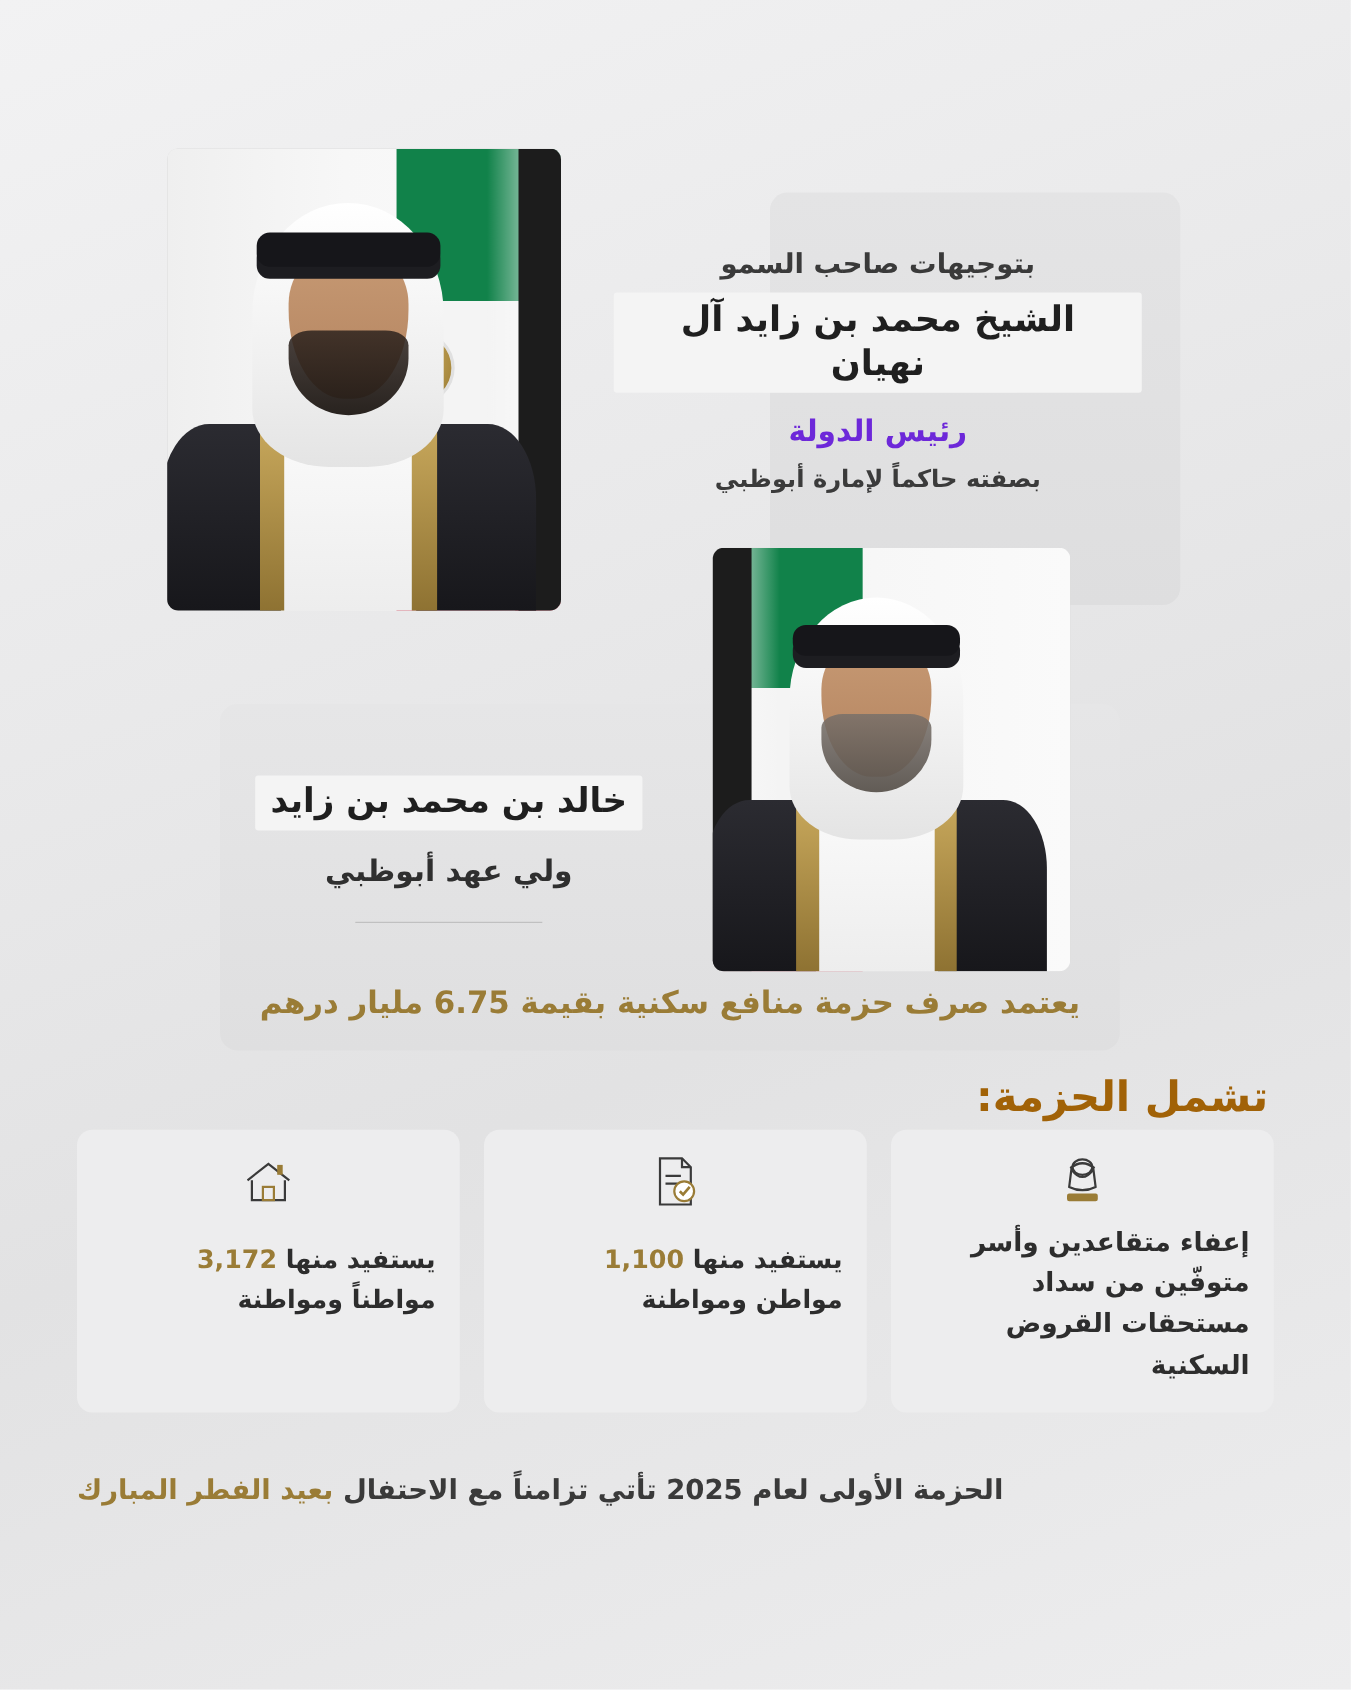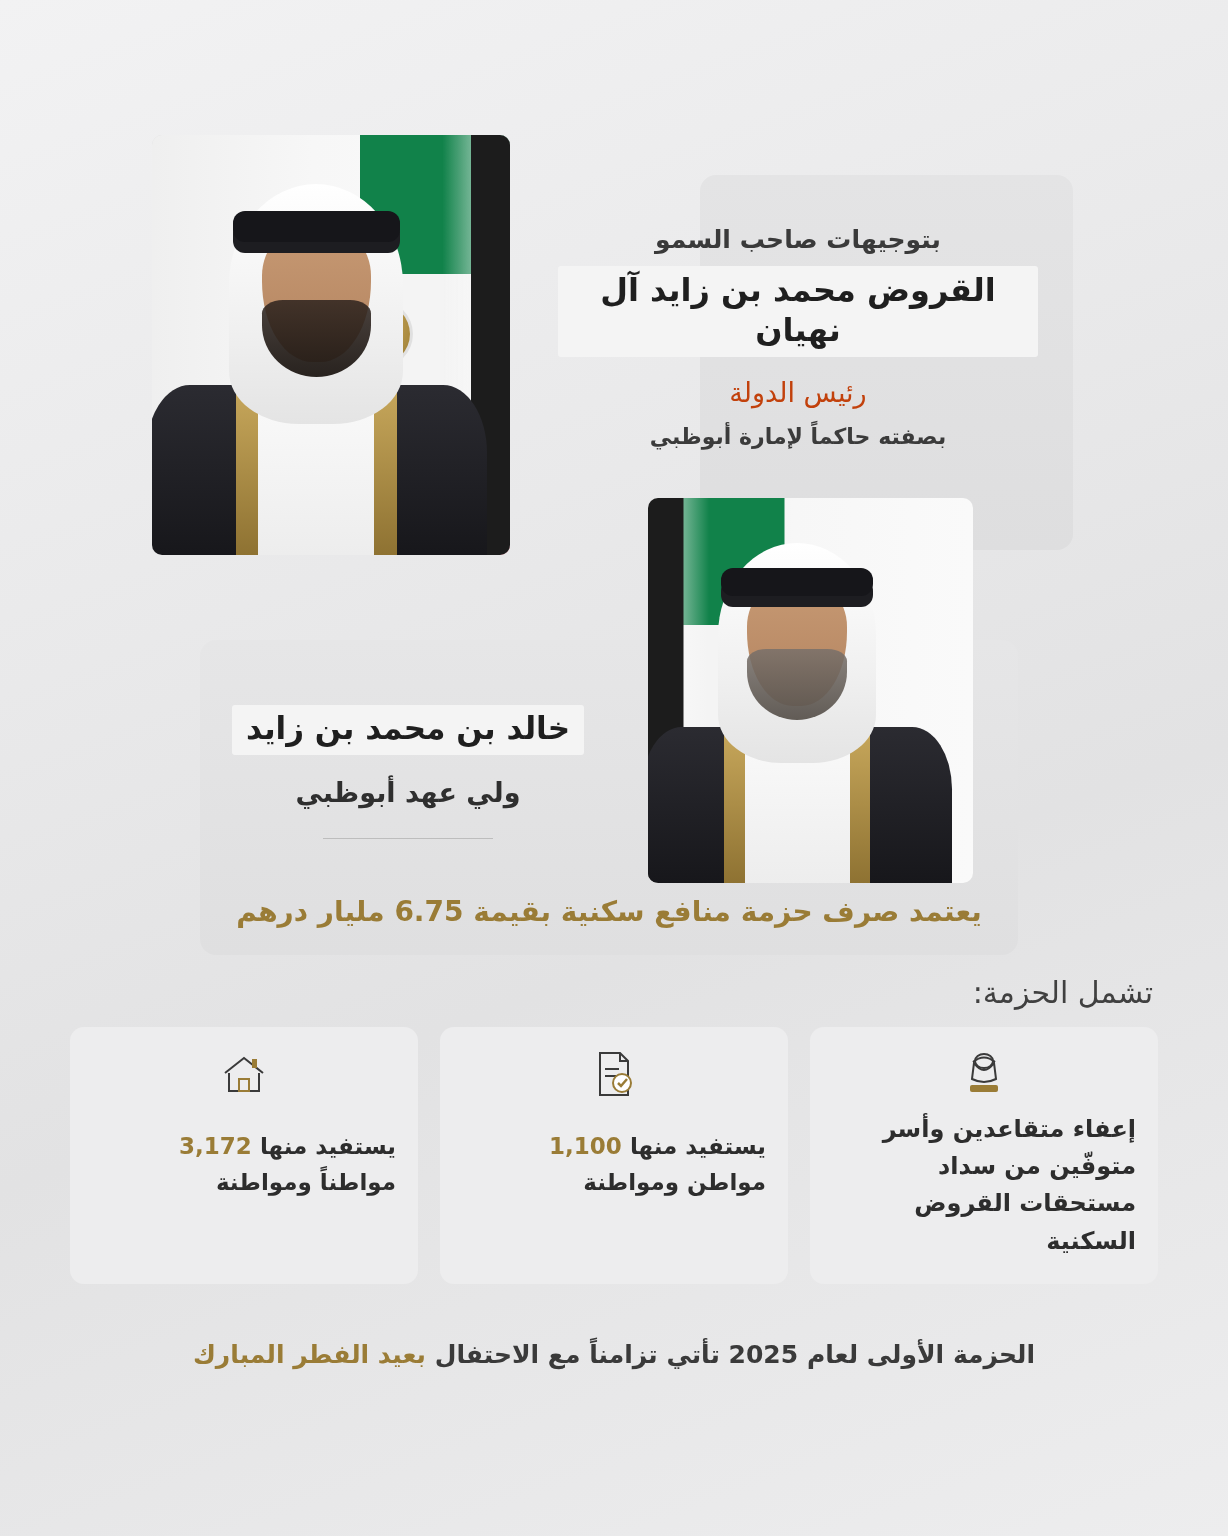--- a/index.html
+++ b/index.html
@@ -53,22 +53,22 @@
     background: #f4f4f4;
     padding: 4px 14px 7px 14px;
     border-radius: 3px;
     font-size: 32px;
     font-weight: 800;
     color: #1f1f1f;
     line-height: 1.25;
   }
   .leader-one-text .role {
     font-size: 27px;
-    font-weight: 400;
-    color: #c2410c;
+    font-weight: 700;
+    color: #6d28d9;
     margin-top: 20px;
   }
   .leader-one-text .sub-role {
     font-size: 22px;
     font-weight: 700;
     color: #3b3b3b;
     margin-top: 16px;
   }
 
   .portrait {
@@ -243,23 +243,23 @@
     font-weight: 800;
     color: #9a7c36;
     z-index: 6;
   }
 
   
   .package-title {
     position: absolute;
     top: 975px;
     right: 75px;
-    font-size: 30px;
-    font-weight: 400;
-    color: #404040;
+    font-size: 38px;
+    font-weight: 700;
+    color: #a16207;
   }
 
   .cards {
     position: absolute;
     top: 1027px;
     right: 70px;
     left: 70px;
     display: flex;
     flex-direction: row;
     gap: 22px;
@@ -298,40 +298,40 @@
   }
   .card-sub .gold {
     color: #9a7c36;
   }
 
   .footer-note {
     position: absolute;
     top: 1340px;
     right: 70px;
     left: 70px;
-    text-align: center;
+    text-align: left;
     font-size: 25px;
     font-weight: 700;
     color: #3a3a3a;
   }
   .footer-note .gold {
     color: #9a7c36;
     font-weight: 800;
   }
 </style>
 </head>
 <body>
 
 <div class="page">
 
   <div class="leader-one-panel"></div>
 
   <div class="leader-one-text">
     <div class="line-small">بتوجيهات صاحب السمو</div>
-    <div><span class="name-highlight">القروض محمد بن زايد آل نهيان</span></div>
+    <div><span class="name-highlight">الشيخ محمد بن زايد آل نهيان</span></div>
     <div class="role">رئيس الدولة</div>
     <div class="sub-role">بصفته حاكماً لإمارة أبوظبي</div>
   </div>
 
   <div class="portrait portrait-1">
     <div class="pbg"></div>
     <div class="flag"></div>
     <div class="crest"></div>
     <div class="figure">
       <div class="kandura"></div>

